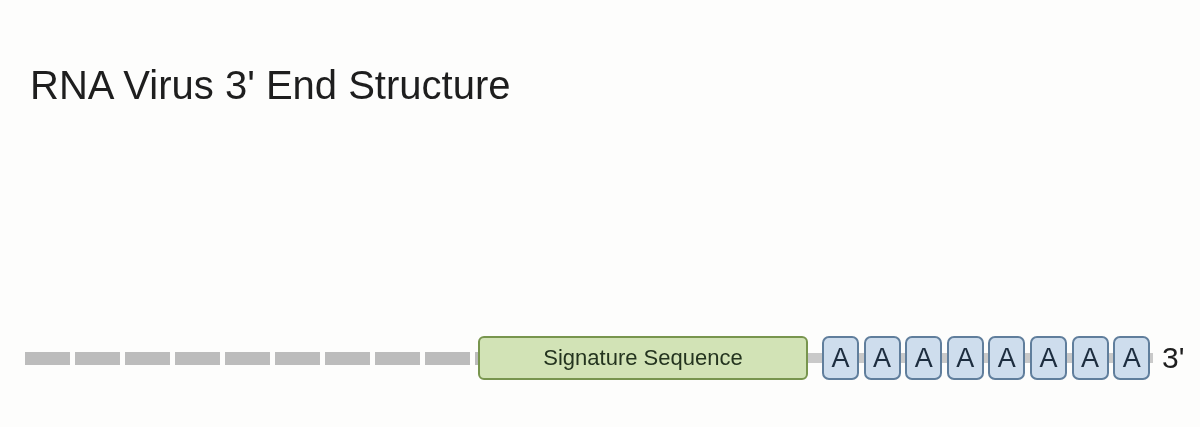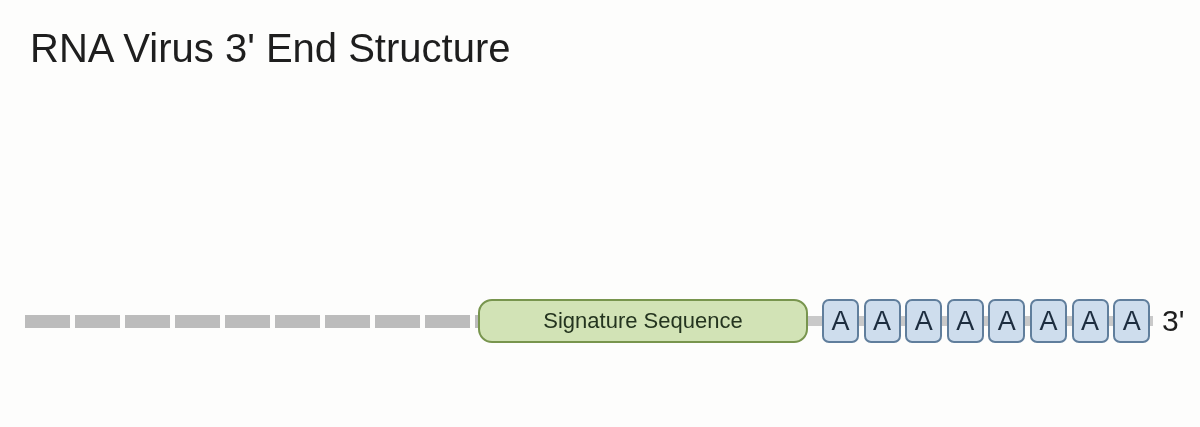--- a/index.html
+++ b/index.html
@@ -7,20 +7,21 @@
     padding: 0;
     background: #fdfdfc;
     font-family: "Liberation Sans", sans-serif;
   }
   .canvas {
     position: relative;
     width: 1200px;
     height: 374px;
     background: #fdfdfc;
     overflow: hidden;
+    margin-top: 37px;
   }
   .page-title {
     position: absolute;
     left: 30px;
     top: 26px;
     margin: 0;
     font-size: 40px;
     font-weight: 400;
     letter-spacing: 0px;
     color: #1e1e1e;
@@ -58,21 +59,21 @@
   }
   .signature-box {
     position: absolute;
     left: 478px;
     top: 0;
     width: 330px;
     height: 44px;
     box-sizing: border-box;
     background: #d2e3b6;
     border: 2px solid #78954e;
-    border-radius: 14px;
+    border-radius: 6px;
     display: flex;
     align-items: center;
     justify-content: center;
     z-index: 1;
   }
   .signature-box span {
     font-size: 22px;
     color: #24341f;
   }
   .poly-a {

